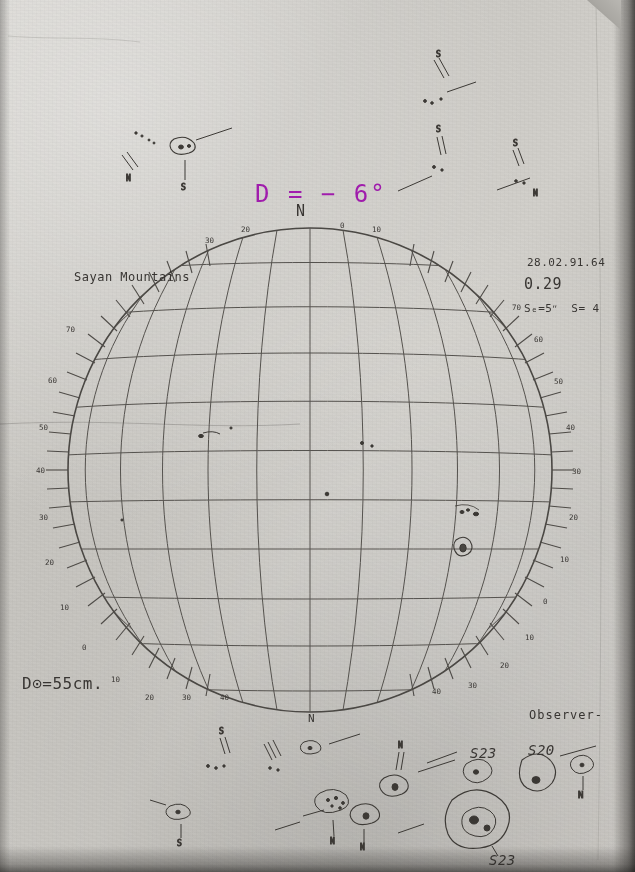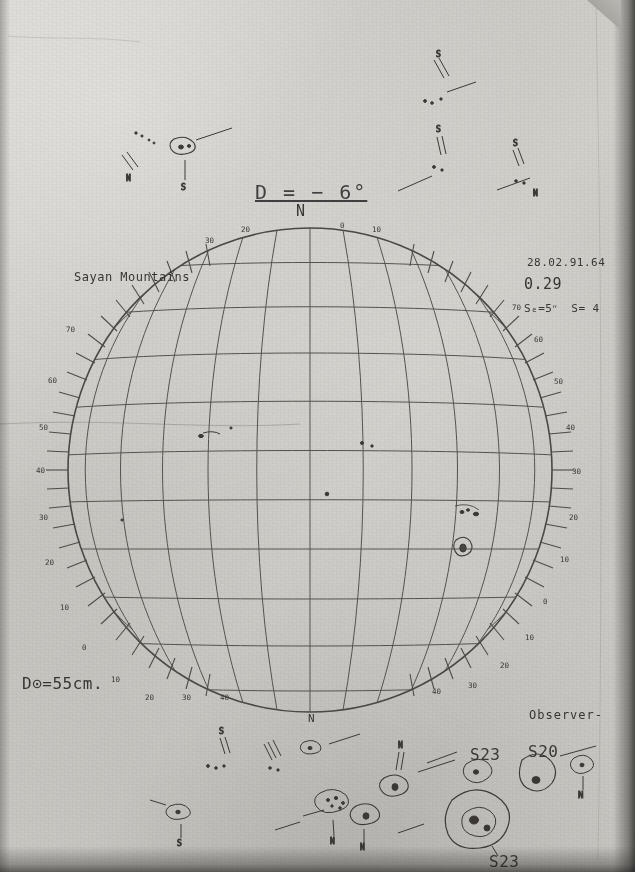--- a/index.html
+++ b/index.html
@@ -79,24 +79,23 @@
   }
   .lbl {
     position: absolute;
     font-family: "DejaVu Sans Mono", monospace;
     color: #393633;
     white-space: pre;
     letter-spacing: 0.5px;
   }
   #title-d {
     left: 255px; top: 180px;
-    font-size: 20px;
+    font-size: 24px;
     letter-spacing: 2px;
-    color: #404040;
-    text-decoration: underline;
+    color: #a21caf;
   }
   #label-n-top {
     left: 296px; top: 202px;
     font-size: 15px;
   }
   #label-n-bottom {
     left: 308px; top: 712px;
     font-size: 11px;
   }
   #obs-name {
@@ -120,22 +119,23 @@
     left: 22px; top: 674px;
     font-size: 16px;
   }
   #observer-line {
     left: 512px; top: 708px;
     font-size: 12px;
     letter-spacing: 1px;
     margin-left: 17px;
   }
   .spot-lbl {
-    font-size: 16px;
+    font-size: 14px;
     color: #3a3734;
+    font-style: italic;
   }
   #spot-s23a { left: 470px; top: 745px; }
   #spot-s20  { left: 528px; top: 742px; }
   #spot-s23b { left: 489px; top: 852px; }
 </style>
 </head>
 <body>
 
 <div id="sheet">
   <div id="paper"></div>

